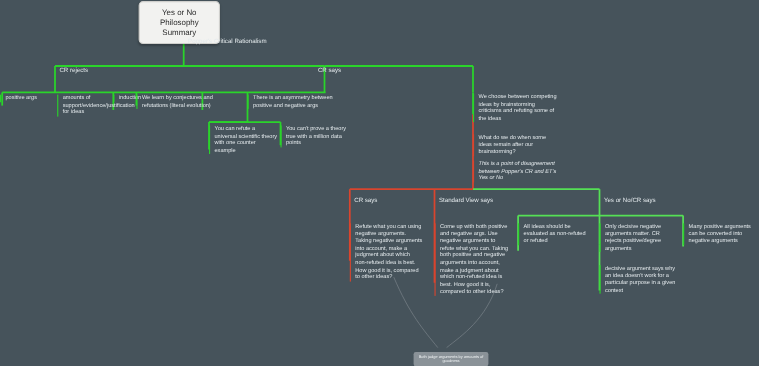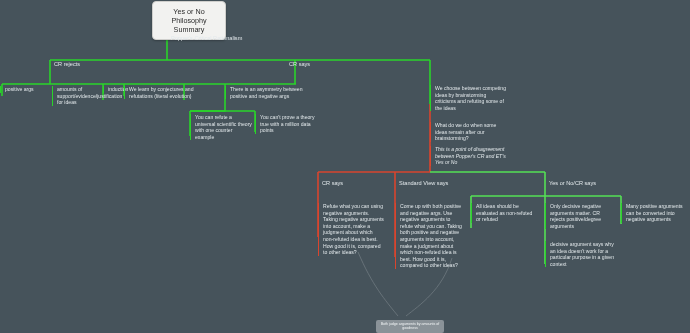--- a/index.html
+++ b/index.html
@@ -19,21 +19,20 @@
   .root-card{
     background:#f2f2f0;
     color:#2b2b2b;
     border:1px solid #cfcfcc;
     border-radius:4px;
     text-align:center;
     font-size:7.2px;
     line-height:9px;
     padding:5px 4px;
     box-shadow:0 1px 2px rgba(0,0,0,.25);
-    margin-left:26px;
   }
 
   
   .branch-label{
     font-size:5.6px;
     line-height:7px;
     color:#e3e9ec;
     white-space:nowrap;
   }
 

